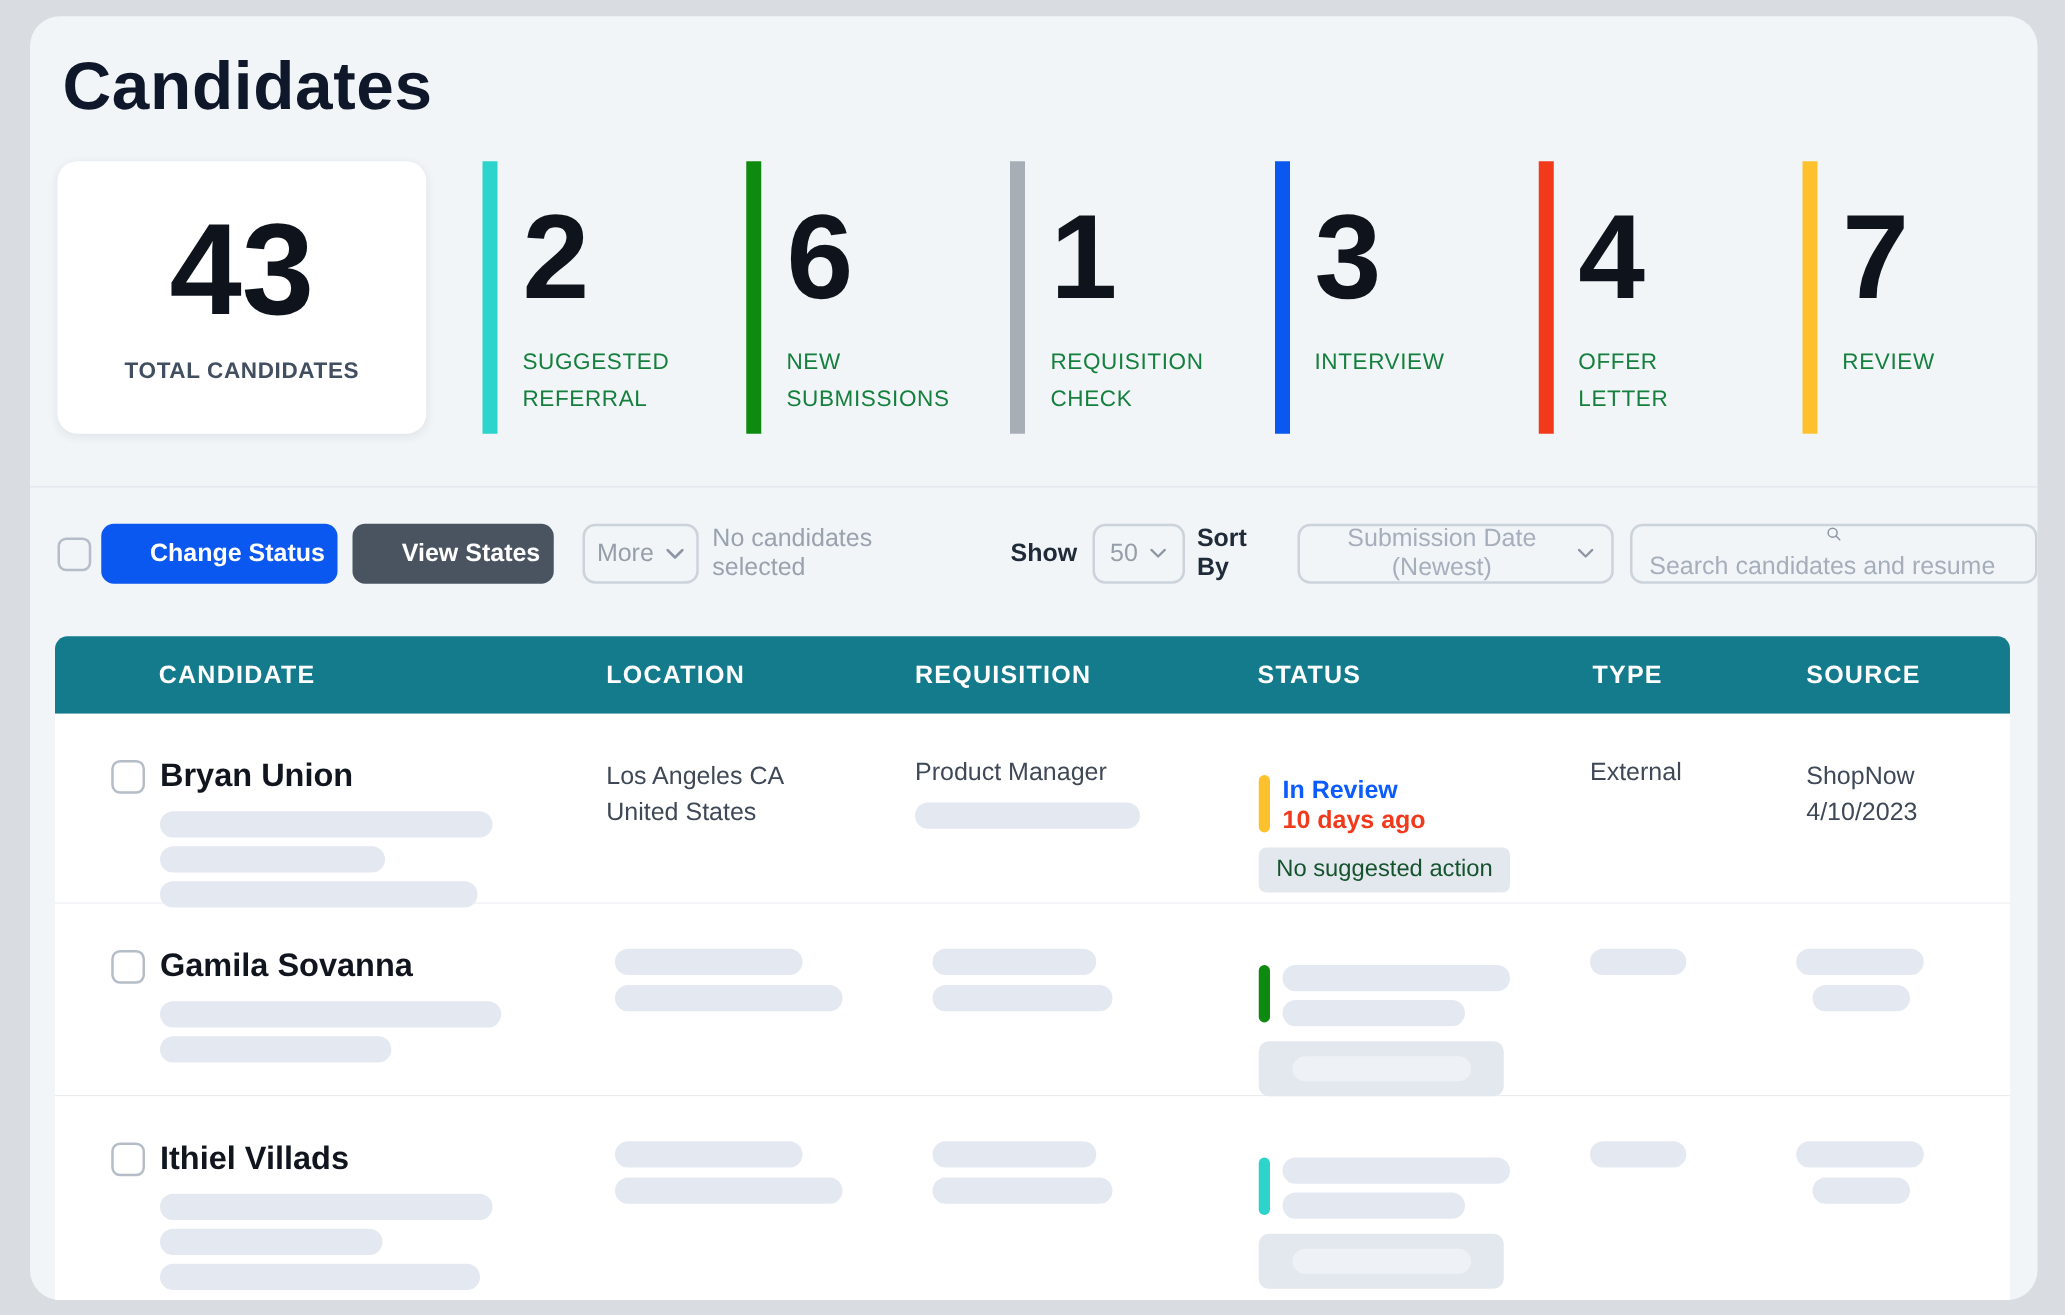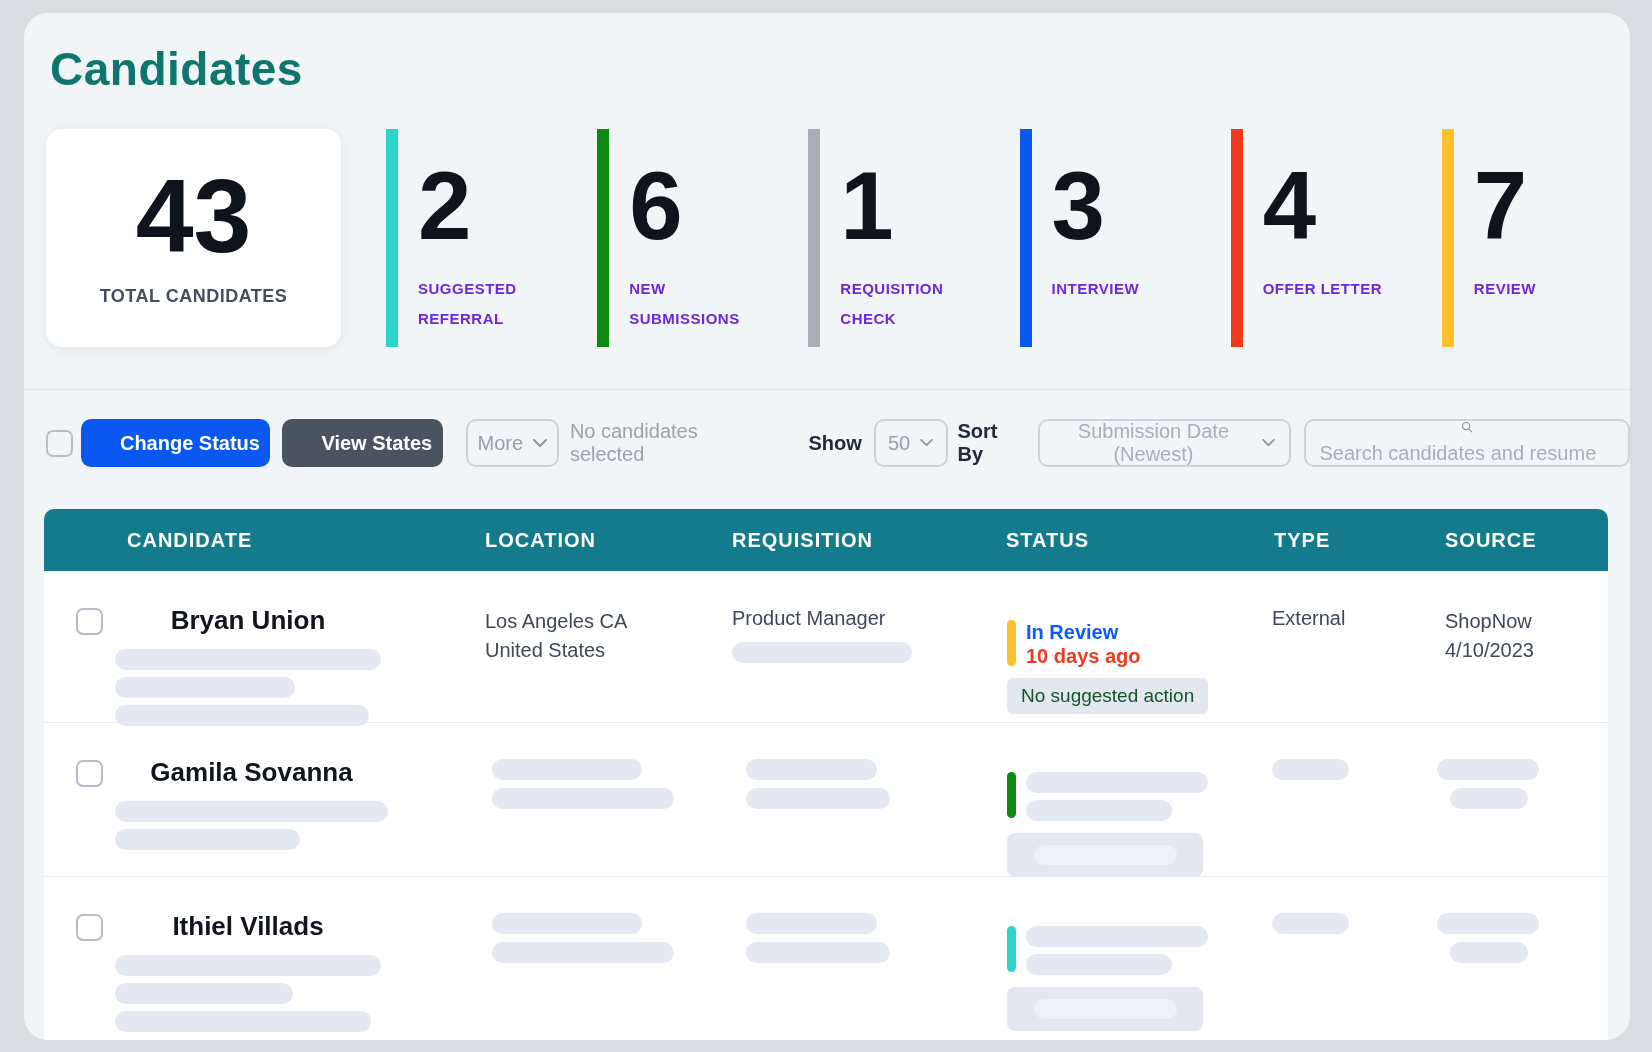--- a/index.html
+++ b/index.html
@@ -3,30 +3,30 @@
 <meta charset="utf-8">
 <style>
   * { margin:0; padding:0; box-sizing:content-box; }
   html,body { width:1652px; height:1052px; }
   body { font-family:"Liberation Sans", sans-serif; }
   .canvas { position:relative; width:1652px; height:1052px; background:#d9dde1; overflow:hidden; }
   .panel { position:absolute; left:24px; top:13px; width:1606px; height:1027px; background:#f1f5f8; border-radius:24px; overflow:hidden; }
 
   
   .header-section { padding:0 22px; }
-  h1.title { margin:25px 0 0 4px; font-size:46px; line-height:62px; font-weight:700; color:#0f766e; letter-spacing:.5px; }
+  h1.title { margin:25px 0 0 4px; font-size:54px; line-height:62px; font-weight:700; color:#0f172a; letter-spacing:.5px; }
   .stats-row { display:flex; margin-top:29px; height:218px; }
   .total-card { width:310px; height:218px; background:#ffffff; border-radius:16px; box-shadow:0 2px 8px rgba(25,39,59,.08);
     display:flex; flex-direction:column; align-items:center; padding-top:0; box-sizing:border-box; }
   .total-card { padding-top:35px; }
   .total-value { font-size:104px; line-height:1; font-weight:700; color:#0f141c; }
   .total-label { margin-top:18px; font-size:18px; font-weight:700; color:#424f60; letter-spacing:.5px; }
   .stat { margin-left:45px; width:141px; border-left:12px solid #ccc; padding-left:20px; padding-top:29px; }
   .stat-value { font-size:96px; line-height:1; font-weight:700; color:#0f141c; }
-  .stat-label { margin-top:20px; font-size:15px; line-height:30px; font-weight:700; color:#6d28d9; letter-spacing:.5px; }
+  .stat-label { margin-top:20px; font-size:18px; line-height:30px; font-weight:400; color:#15803d; letter-spacing:.5px; }
 
   .divider { height:1px; background:#dfe5eb; margin-top:42px; }
 
   
   .toolbar { display:flex; align-items:center; height:48px; margin-top:29px; }
   .checkbox { width:27px; height:27px; border:2px solid #b5bdc8; border-radius:7px; background:transparent; display:inline-block; box-sizing:border-box; flex:none; }
   .toolbar .checkbox { margin-left:22px; }
   .btn { height:48px; border:none; border-radius:10px; color:#fff; font-family:inherit; font-size:20px; font-weight:700; cursor:pointer;padding-left:29px; }
   .btn-primary { margin-left:8px; width:165px; }
   .btn-dark { margin-left:12px; width:136px; }
@@ -50,21 +50,21 @@
   .grid { display:grid; grid-template-columns:441px 247px 274px 266px 165px 167px; }
   .thead { height:62px; align-items:center; background:#147b8d; border-radius:10px 10px 0 0; color:#ffffff; font-size:20px; font-weight:700; letter-spacing:1px; }
   .th-cand { padding-left:83px; }
   .th-type { padding-left:2px; }
   .th-src { padding-left:8px; }
   .trow { background:#ffffff; border-bottom:1px solid #e9edf2; }
   .trow.r1 { height:151px; }
   .trow.r2 { height:153px; }
   .trow.r3 { height:170px; border-bottom:none; }
   .cell { padding-top:36px; font-size:20px; color:#3e4856; }
-  .c-cand { padding-top:34px; padding-left:32px; display:flex;text-align:center; }
+  .c-cand { padding-top:34px; padding-left:45px; display:flex; }
   .c-cand .checkbox { margin-top:3px; }
   .cand-body { margin-left:12px; }
   .cand-name { font-size:26px; line-height:30px; font-weight:700; color:#10151e; }
   .sk { height:21px; border-radius:10.5px; background:#e4e9f1; }
   .cand-body .sk { margin-top:7px; }
   .cand-body .sk.first { margin-top:14px; }
   .c-loc { line-height:29px; }
   .c-loc .sk { margin-left:7px; }
   .c-loc .sk + .sk { margin-top:8px; }
   .c-req .sk { margin-top:12px; }

